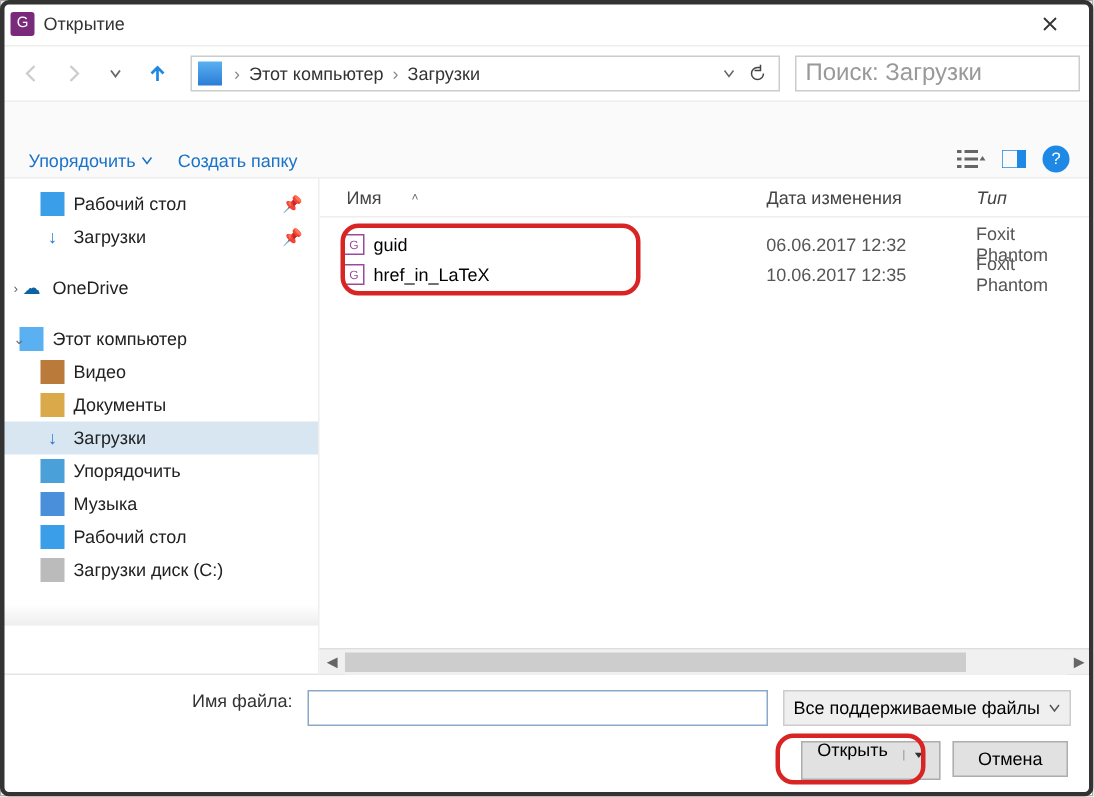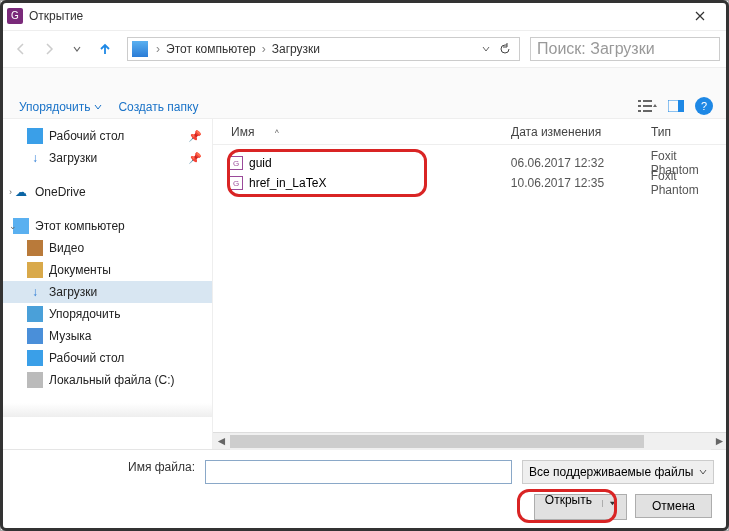--- a/index.html
+++ b/index.html
@@ -46,21 +46,21 @@
 .ic-docs { background: #d9a94a; }
 .ic-images { background: #4aa0d9; }
 .ic-music { background: #4a8fd9; }
 .ic-disk { background: #bbb; }
 .side-bottom { height: 14px; background: linear-gradient(#fff,#eee); }
 
 .filearea { flex: 1; display: flex; flex-direction: column; }
 .colheaders { display: flex; height: 26px; border-bottom: 1px solid #eee; align-items: center; padding-left: 18px; color: #444; }
 .col-name { width: 280px; display: flex; align-items: center; gap: 20px; }
 .col-date { width: 140px; }
-.col-type { flex: 1; }
+.col-type { flex: 1; font-style: italic; }
 .sort-caret { font-size: 8px; color: #666; }
 
 .filelist { position: relative; padding: 8px 0 0 16px; }
 .highlight-box { position: absolute; border: 3px solid #d92424; border-radius: 12px; pointer-events: none; }
 .hb1 { left: 14px; top: 4px; width: 200px; height: 48px; }
 .file-row { display: flex; align-items: center; height: 20px; cursor: pointer; }
 .file-row .cell-name { width: 282px; display: flex; align-items: center; gap: 6px; }
 .file-row .cell-date { width: 140px; color: #555; }
 .file-row .cell-type { color: #555; }
 .file-icon { width: 14px; height: 14px; border: 1px solid #9a4a9a; display: inline-flex; align-items: center; justify-content: center; font-size: 8px; color: #9a4a9a; background: #fff; }
@@ -215,21 +215,21 @@
         <div class="side-item">
           <span class="si-icon ic-music"></span>
           <span>Музыка</span>
         </div>
         <div class="side-item">
           <span class="si-icon ic-desktop"></span>
           <span>Рабочий стол</span>
         </div>
         <div class="side-item">
           <span class="si-icon ic-disk"></span>
-          <span>Локальный файла (C:)</span>
+          <span>Загрузки диск (C:)</span>
         </div>
       </div>
       <div class="side-bottom"></div>
     </div>
 
     <div class="filearea">
       <div class="colheaders">
         <div class="col-name">
           <span>Имя</span>
           <span class="sort-caret">˄</span>

